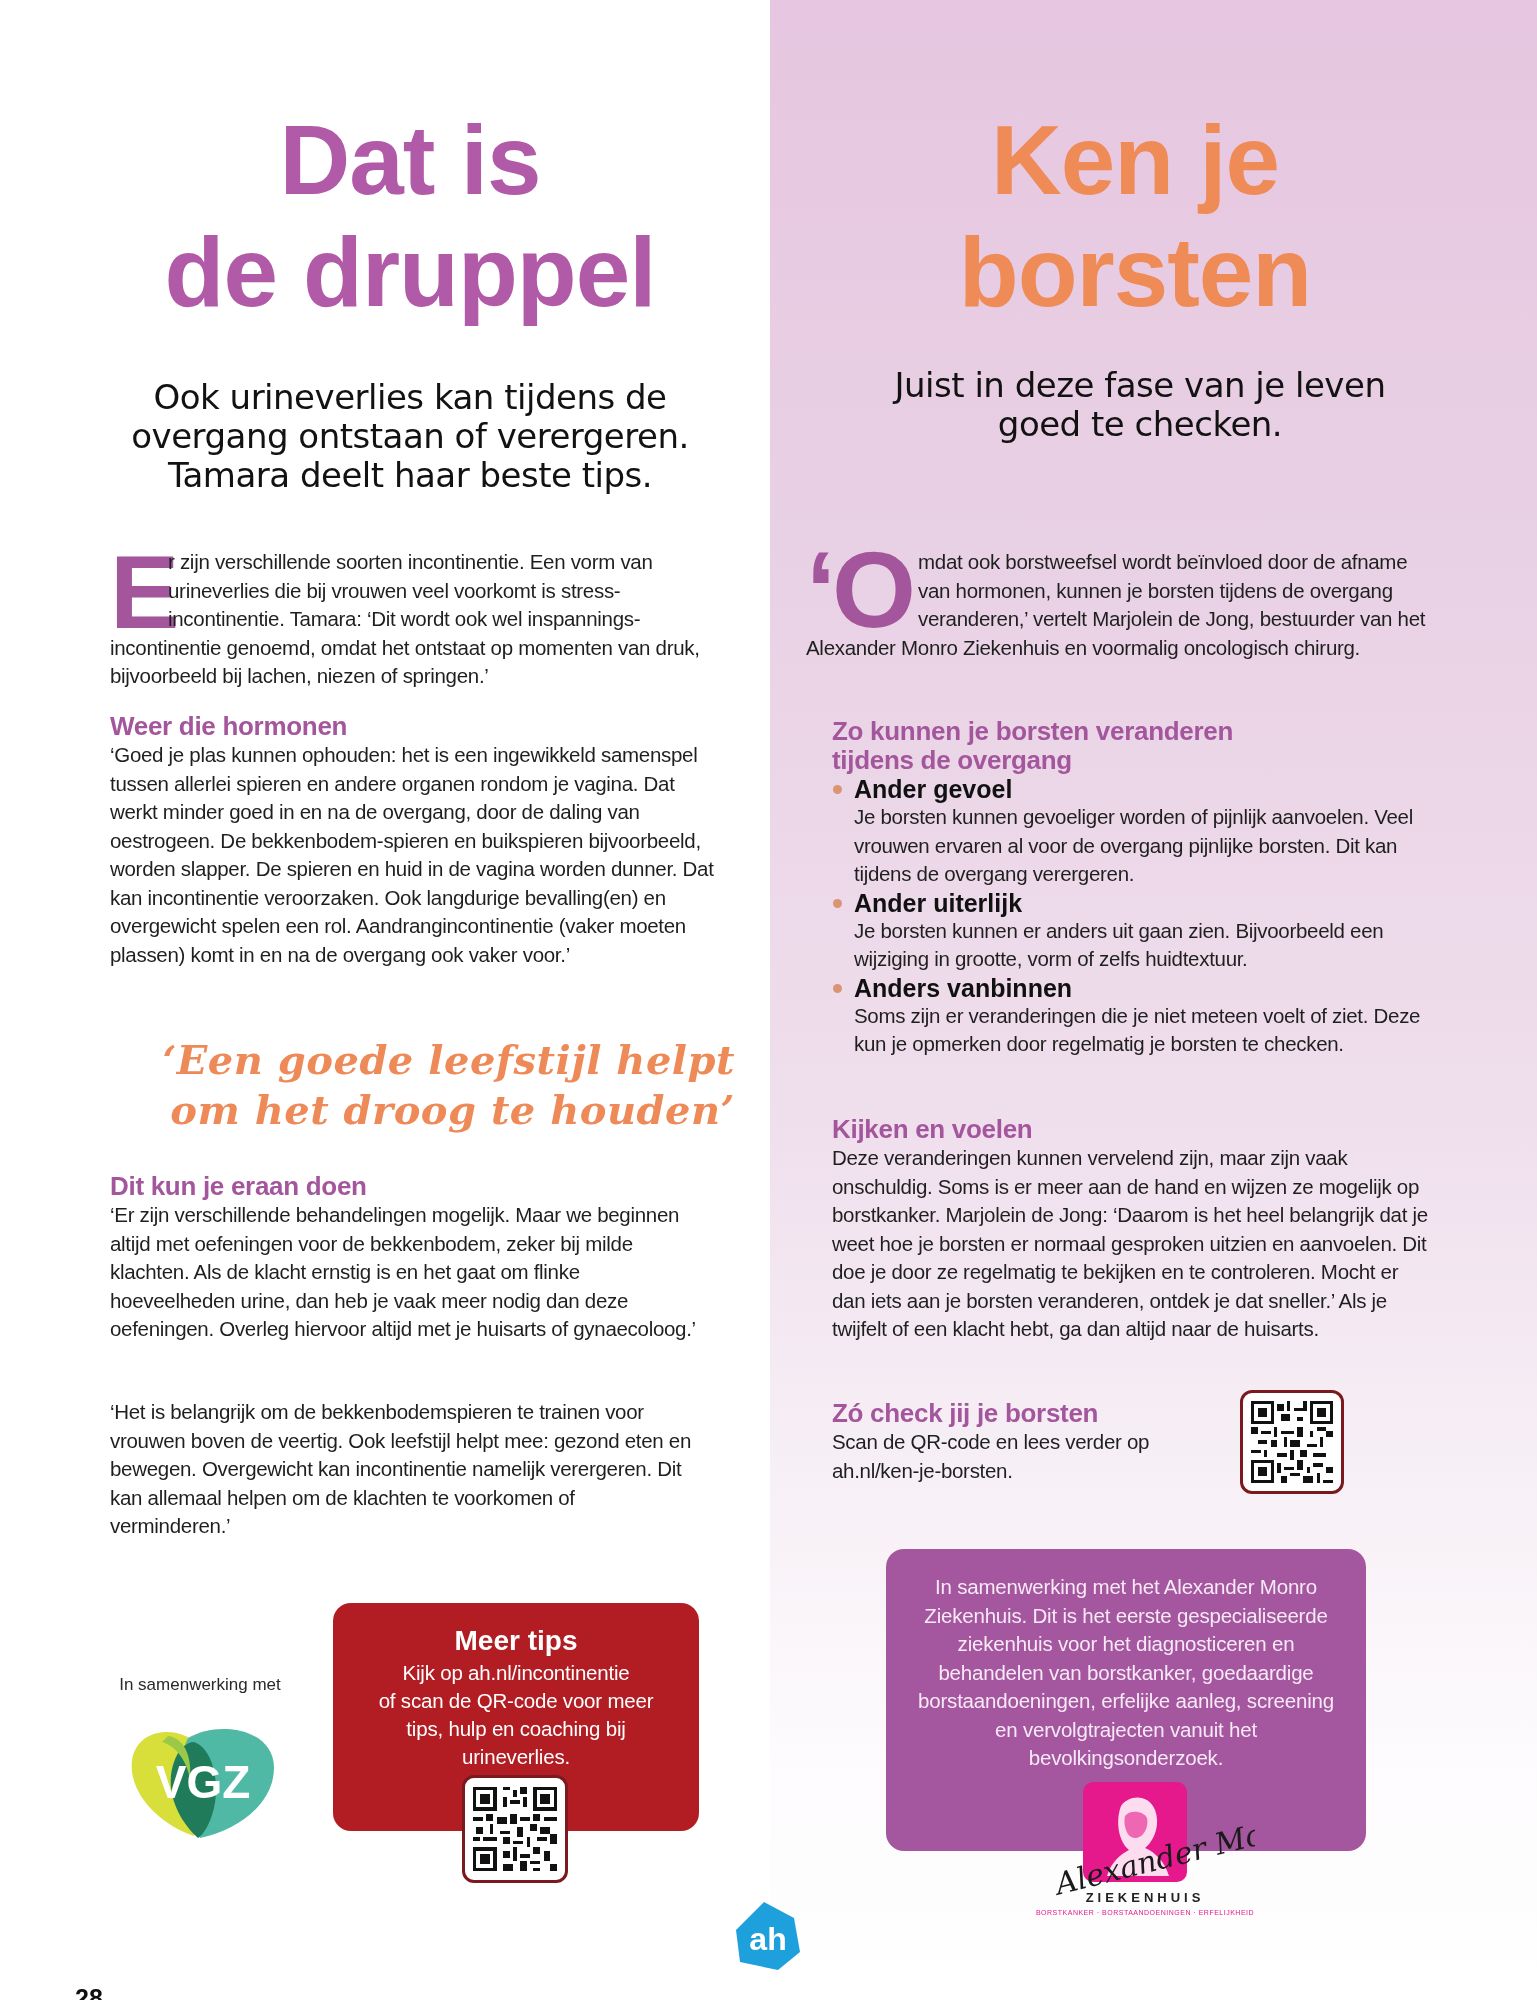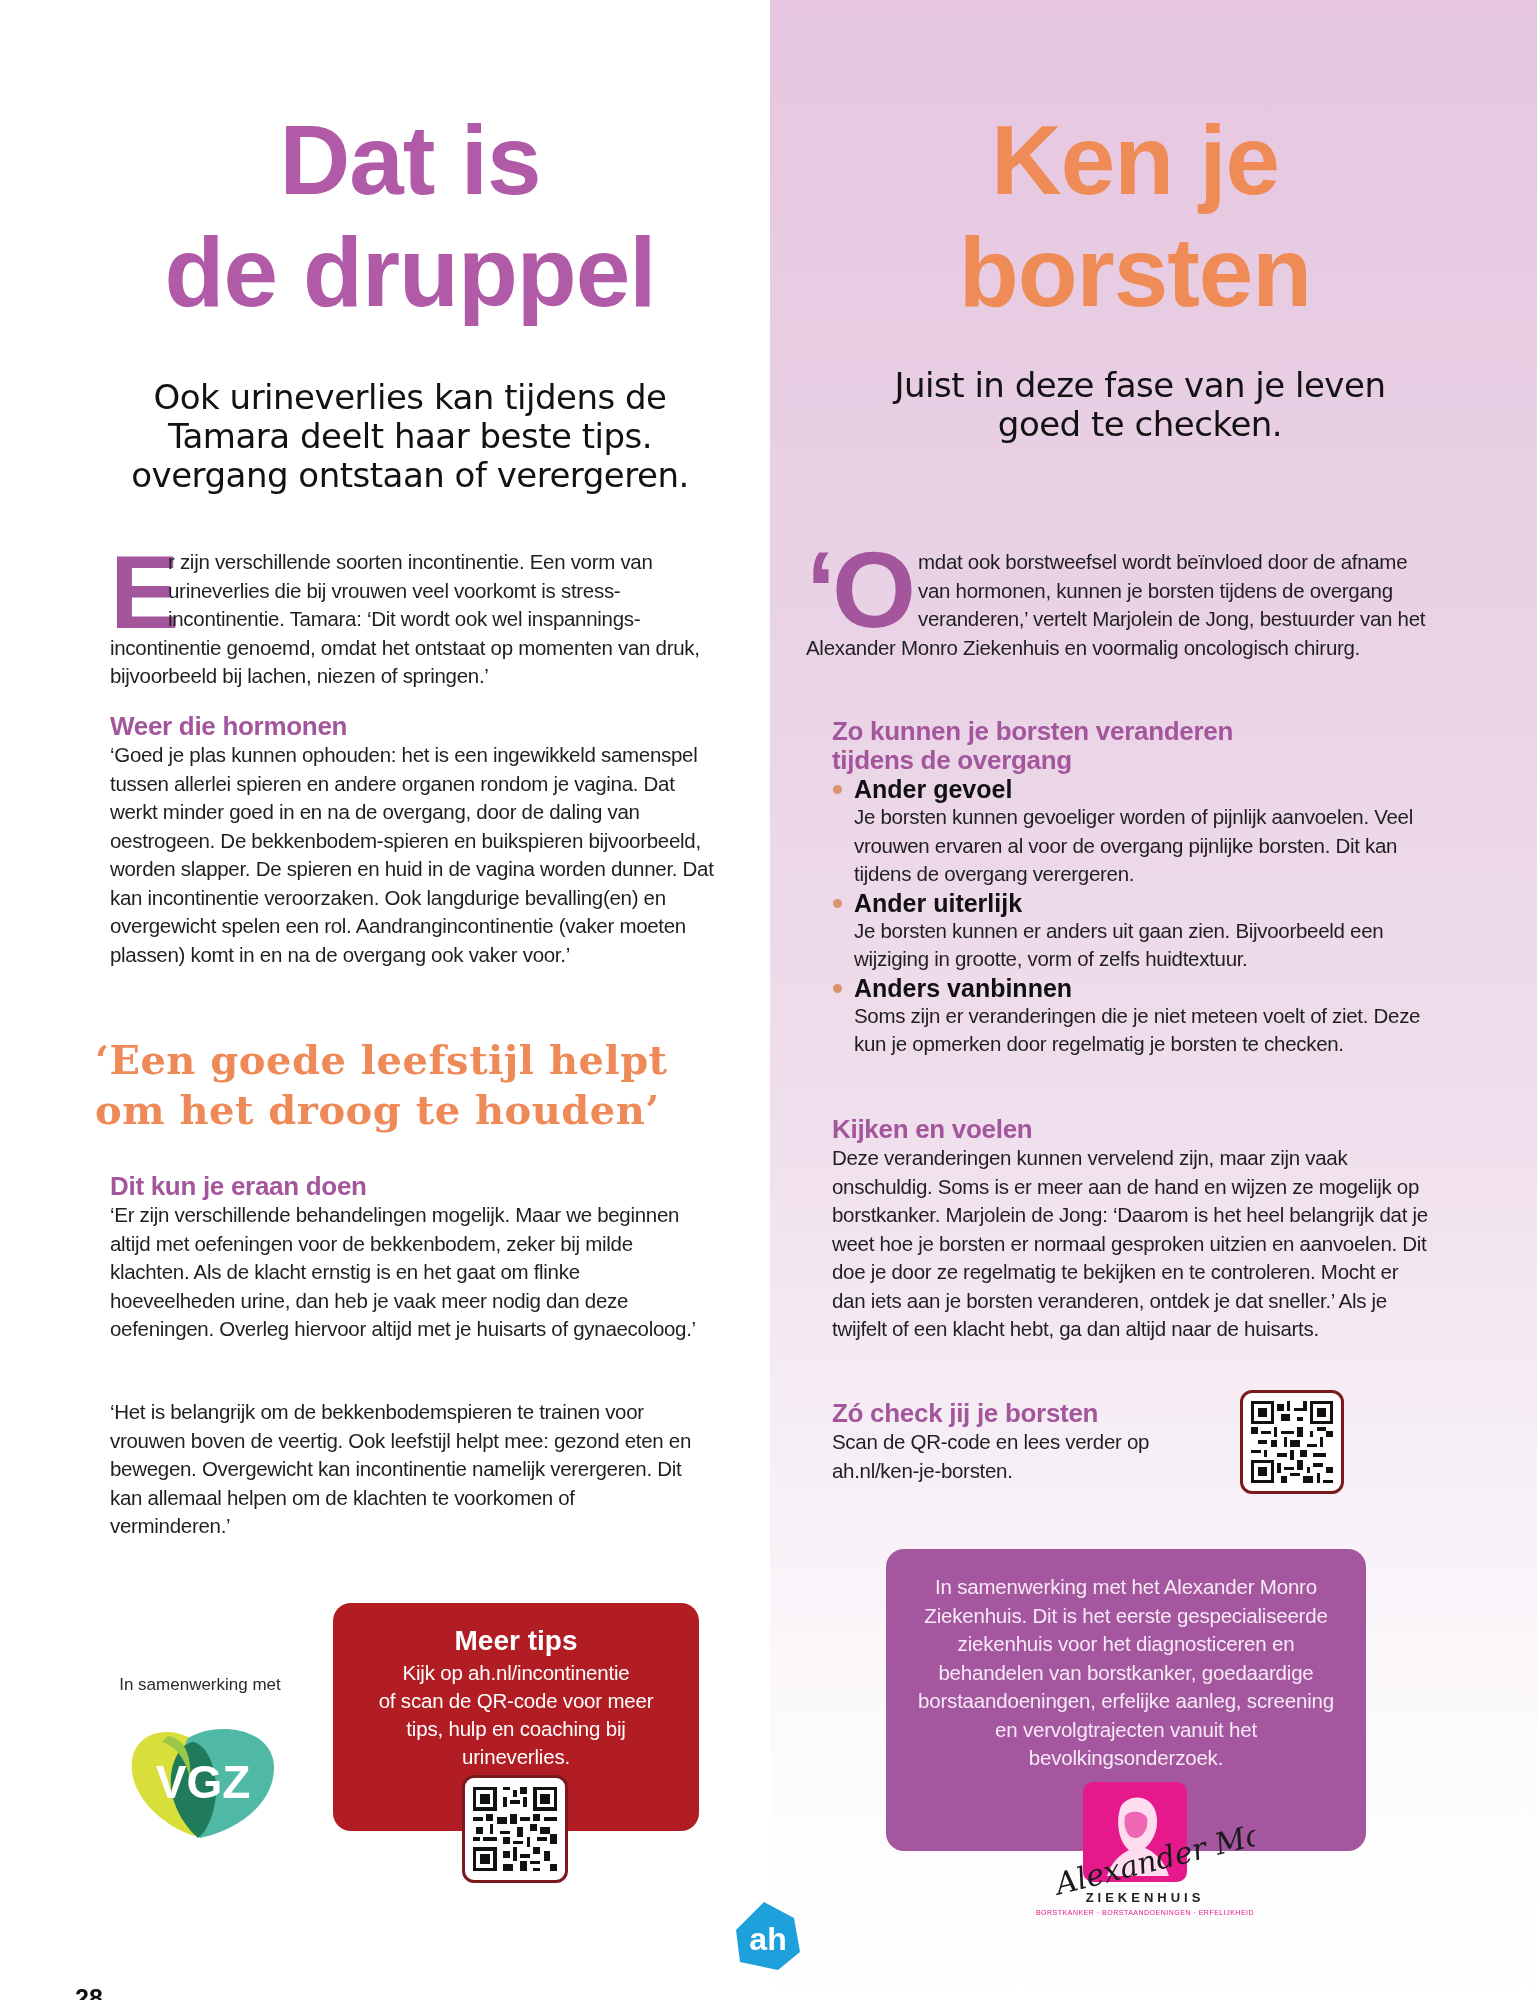--- a/index.html
+++ b/index.html
@@ -61,23 +61,23 @@
     font-size: 104px; line-height: 80px; color: #a4569d;
   }
   .dropcap-o {
     float: left; height: 84px; margin: 0 6px 0 0;
     font-family: "Liberation Sans", sans-serif; font-weight: 900;
     font-size: 108px; line-height: 84px; color: #a4569d; letter-spacing: -4px;
   }
 
   .section { position: absolute; }
   .pull-quote {
-    position: absolute; left: 95px; top: 1035px; width: 640px; text-align: left;
+    position: absolute; left: 95px; top: 1035px; width: 640px; text-align: right;
     font-family: "DejaVu Serif", "Liberation Serif", serif; font-weight: 700;
-    font-size: 40px; line-height: 50px; color: #ee8a58; letter-spacing: 0.5px;
+    font-size: 40px; line-height: 50px; color: #ee8a58; letter-spacing: 0.5px; font-style: italic;
   }
 
   .partner-label {
     position: absolute; left: 100px; top: 1675px; width: 200px; text-align: center;
     font-size: 17px; color: #2a2a2a;
   }
   .vgz-logo { position: absolute; left: 128px; top: 1720px; width: 150px; height: 120px; }
 
   .tips-box {
     position: absolute; left: 333px; top: 1603px; width: 366px; height: 228px;
@@ -123,22 +123,22 @@
 <div class="page">
   <div class="left-col"></div>
   <div class="right-col"></div>
 
   <h1 class="title left">
     <div>Dat is</div>
     <div>de druppel</div>
   </h1>
   <div class="subtitle left">
     <div>Ook urineverlies kan tijdens de</div>
+    <div>overgang ontstaan of verergeren.</div>
     <div>Tamara deelt haar beste tips.</div>
-    <div>overgang ontstaan of verergeren.</div>
   </div>
 
   <div class="intro body-text">
     <span class="dropcap-e">E</span>
     <span>r zijn verschillende soorten incontinentie. Een vorm van urineverlies die bij vrouwen veel voorkomt is stress-incontinentie. Tamara: ‘Dit wordt ook wel inspannings-incontinentie genoemd, omdat het ontstaat op momenten van druk, bijvoorbeeld bij lachen, niezen of springen.’</span>
   </div>
 
   <div class="section" style="left:110px; top:712px; width:605px;">
     <div class="heading">Weer die hormonen</div>
     <p class="body-text">‘Goed je plas kunnen ophouden: het is een ingewikkeld samenspel tussen allerlei spieren en andere organen rondom je vagina. Dat werkt minder goed in en na de overgang, door de daling van oestrogeen. De bekkenbodem-spieren en buikspieren bijvoorbeeld, worden slapper. De spieren en huid in de vagina worden dunner. Dat kan incontinentie veroorzaken. Ook langdurige bevalling(en) en overgewicht spelen een rol. Aandrangincontinentie (vaker moeten plassen) komt in en na de overgang ook vaker voor.’</p>

